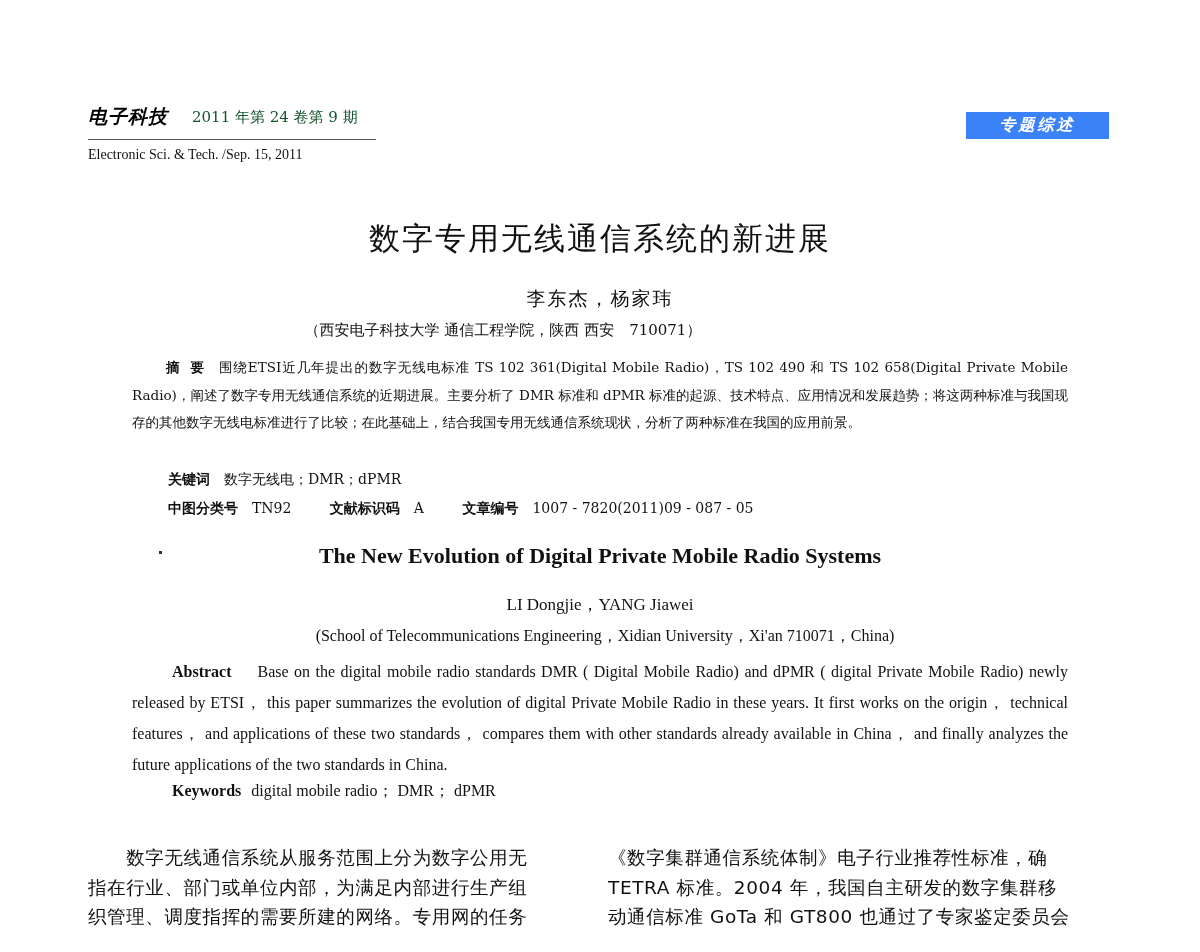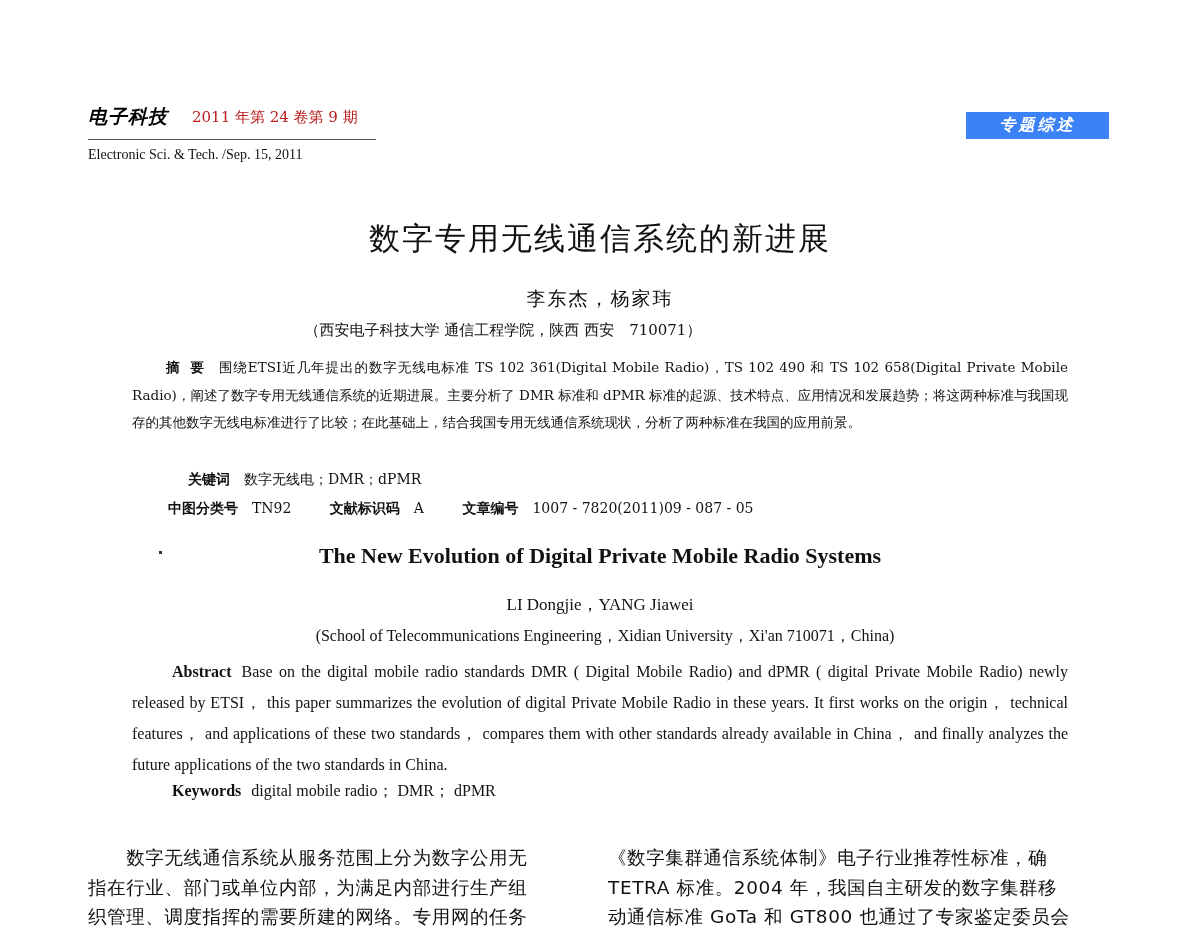--- a/index.html
+++ b/index.html
@@ -2,39 +2,39 @@
 <html><head>
 <meta charset="utf-8">
 <style>
   html, body { margin:0; padding:0; }
   body {
     width:1200px; height:952px; overflow:hidden; background:#ffffff; position:relative;
     color:#111; font-family:"DejaVu Serif", "Liberation Serif", serif;
   }
   .abs { position:absolute; }
   .journal-logo { left:88px; top:104px; font-size:19px; font-weight:bold; font-style:italic; letter-spacing:1px; color:#000; font-family:"DejaVu Sans", sans-serif; }
-  .journal-issue { left:192px; top:108px; font-size:15px; color:#b91c1c; }
+  .journal-issue { left:192px; top:108px; font-size:15px; color:#14532d; }
   .header-rule { left:88px; top:139px; width:288px; height:0; border-top:1.5px solid #555; }
   .journal-en { left:88px; top:147px; font-size:14px; color:#111; font-family:"Liberation Serif", serif; }
   .section-badge { left:966px; top:112px; width:143px; height:27px; background:#3b82f6; color:#fff; font-size:16px; font-weight:bold; display:flex; align-items:center; justify-content:center; letter-spacing:3px; font-family:"DejaVu Sans", sans-serif; font-style:italic; }
   .title-cn { left:0; top:218px; width:1200px; text-align:center; font-size:31px; font-family:"DejaVu Sans", sans-serif; letter-spacing:2px; color:#111; }
   .authors-cn { left:0; top:286px; width:1200px; text-align:center; font-size:19px; letter-spacing:2px; font-family:"DejaVu Serif", serif; }
   .affil-cn { left:0; top:321px; width:996px; text-align:center; font-size:15px; padding-left:10px; box-sizing:border-box; }
   .cn-abstract { left:132px; top:354px; width:936px; font-size:13.5px; line-height:27.5px; text-align:justify; }
   .cn-abstract .label { font-weight:bold; font-family:"DejaVu Sans", sans-serif; letter-spacing:10px; margin-left:34px; margin-right:4px; }
-  .kw-cn { left:168px; top:471px; font-size:14px;margin-left:20px; }
+  .kw-cn { left:168px; top:471px; font-size:14px; }
   .kw-cn .label, .cls .label { font-weight:bold; font-family:"DejaVu Sans", sans-serif; margin-right:14px; }
   .cls { left:168px; top:500px; font-size:14px; white-space:nowrap; }
   .cls .val { margin-right:34px; }
   .dot-mark { left:159px; top:551px; width:3px; height:3px; background:#333; }
   .title-en { left:0; top:543px; width:1200px; text-align:center; font-size:22px; font-weight:bold; font-family:"Liberation Serif", serif; }
   .authors-en { left:0; top:593px; width:1200px; text-align:center; font-size:17px; font-family:"Liberation Serif", serif; }
   .affil-en { left:0; top:626px; width:1200px; text-align:center; font-size:16px; font-family:"Liberation Serif", serif; padding-left:10px; box-sizing:border-box; }
   .en-abstract { left:132px; top:656px; width:936px; font-size:16px; line-height:31px; text-align:justify; font-family:"Liberation Serif", serif; }
-  .en-abstract .label { font-weight:bold; margin-left:40px; margin-right:10px; }
+  .en-abstract .label { font-weight:bold; margin-left:40px; margin-right:26px; }
   .kw-en { left:172px; top:781px; font-size:16px; font-family:"Liberation Serif", serif; }
   .kw-en .label { font-weight:bold; margin-right:10px;margin-top:8px; }
   .body-col { top:843px; width:500px; font-size:18.5px; line-height:29.5px; text-align:justify; font-family:"DejaVu Sans", sans-serif; color:#111; height:109px; overflow:hidden; }
   .body-col.left { left:88px; }
   .body-col.right { left:608px; }
   .body-col .line { display:block; white-space:nowrap; letter-spacing:0.6px; }
 </style>
 </head>
 <body>
 

